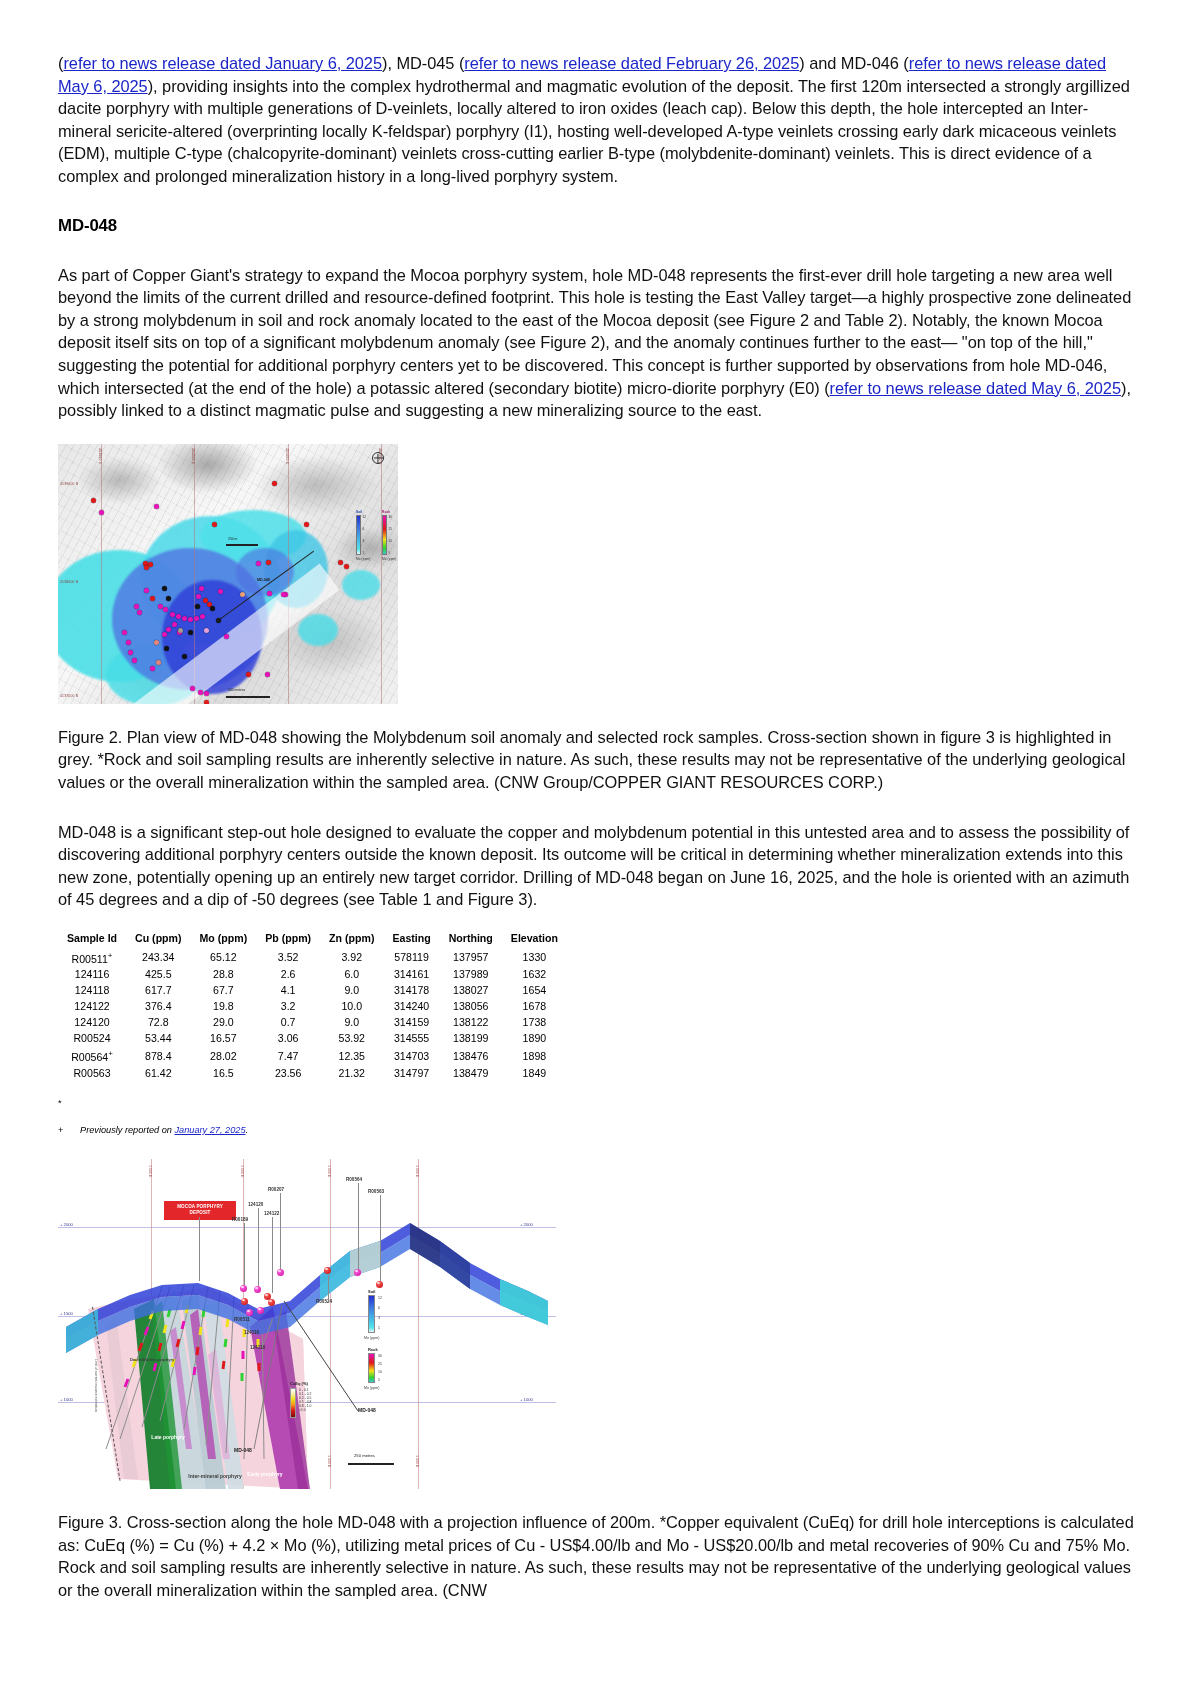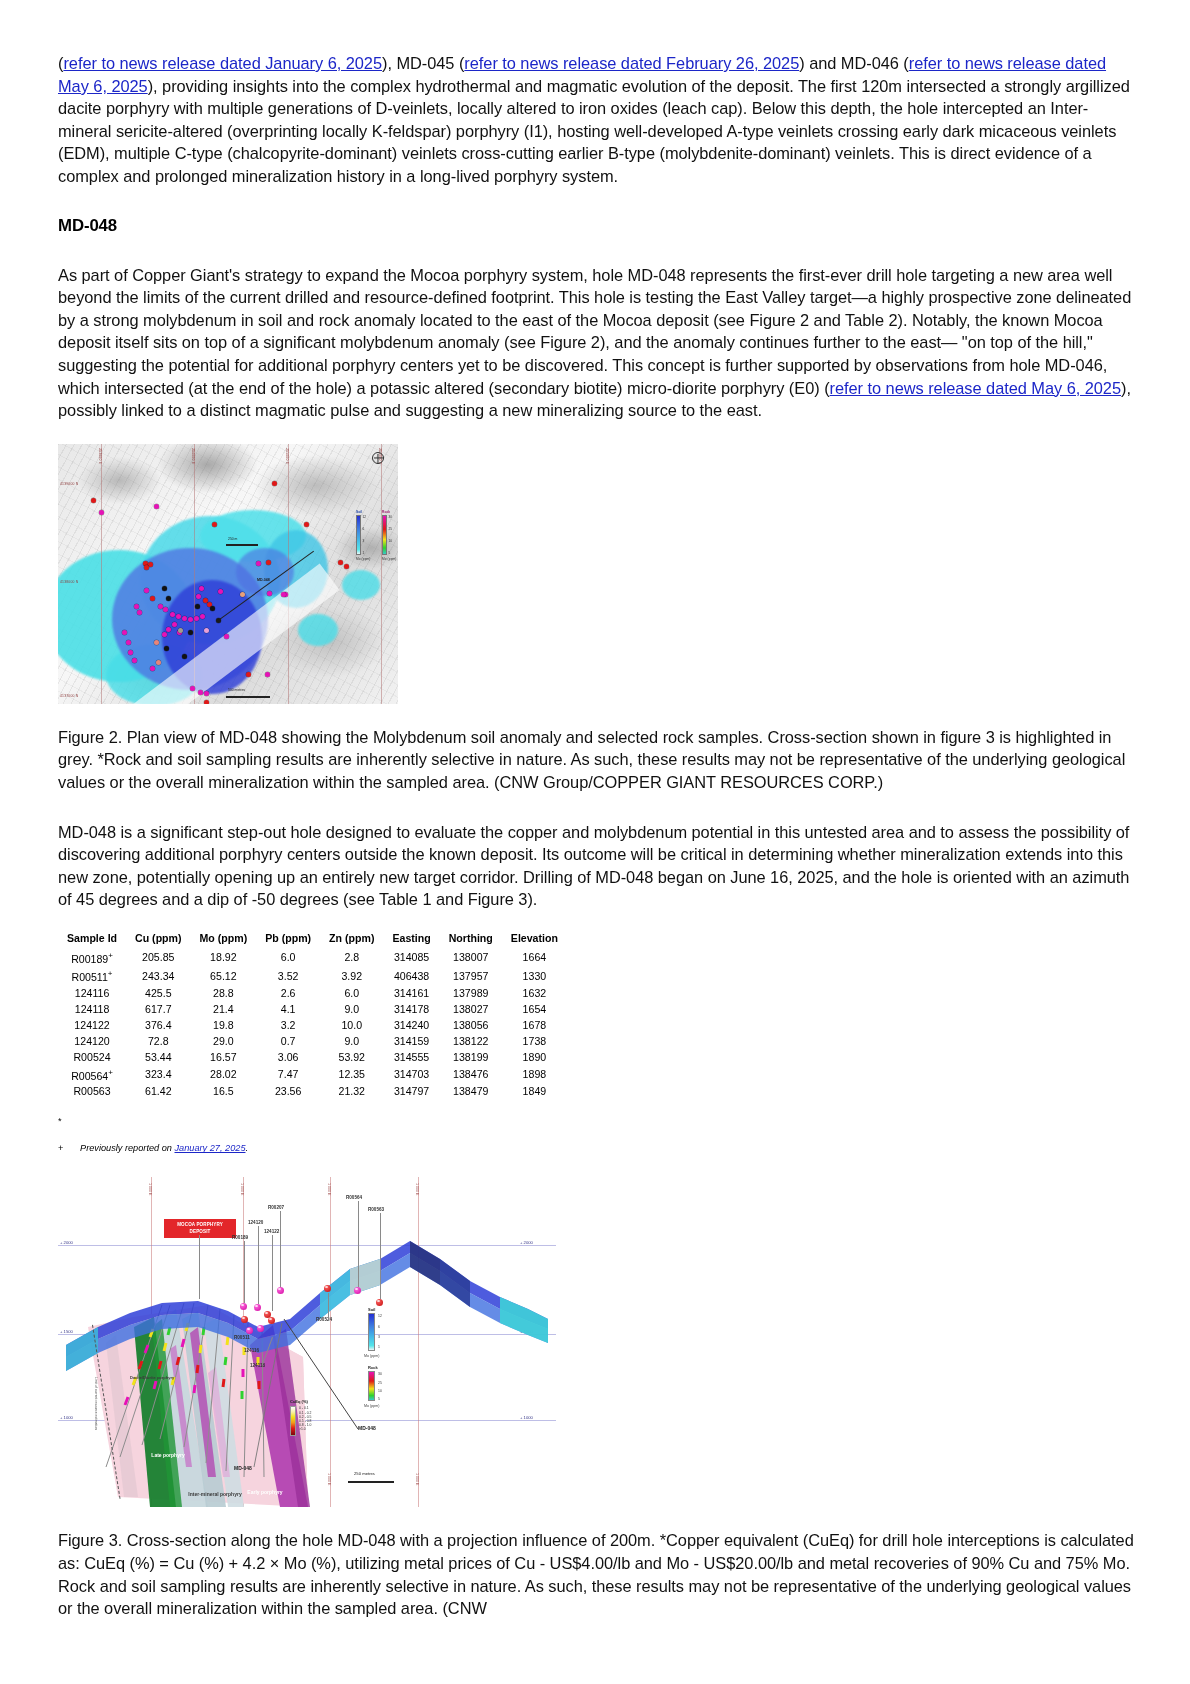--- a/index.html
+++ b/index.html
@@ -369,53 +369,43 @@
         <th>Mo (ppm)</th>
         <th>Pb (ppm)</th>
         <th>Zn (ppm)</th>
         <th>Easting</th>
         <th>Northing</th>
         <th>Elevation</th>
       </tr>
     </thead>
     <tbody>
         <tr>
-          <td>R00189<sup class="mark">+</sup></td>
-          <td>205.85</td>
-          <td>18.92</td>
-          <td>6.0</td>
-          <td>2.8</td>
-          <td>314085</td>
-          <td>138007</td>
-          <td>1664</td>
-        </tr>
-        <tr>
           <td>R00511<sup class="mark">+</sup></td>
           <td>243.34</td>
           <td>65.12</td>
           <td>3.52</td>
           <td>3.92</td>
-          <td>406438</td>
+          <td>578119</td>
           <td>137957</td>
           <td>1330</td>
         </tr>
         <tr>
           <td>124116</td>
           <td>425.5</td>
           <td>28.8</td>
           <td>2.6</td>
           <td>6.0</td>
           <td>314161</td>
           <td>137989</td>
           <td>1632</td>
         </tr>
         <tr>
           <td>124118</td>
           <td>617.7</td>
-          <td>21.4</td>
+          <td>67.7</td>
           <td>4.1</td>
           <td>9.0</td>
           <td>314178</td>
           <td>138027</td>
           <td>1654</td>
         </tr>
         <tr>
           <td>124122</td>
           <td>376.4</td>
           <td>19.8</td>
@@ -440,21 +430,21 @@
           <td>53.44</td>
           <td>16.57</td>
           <td>3.06</td>
           <td>53.92</td>
           <td>314555</td>
           <td>138199</td>
           <td>1890</td>
         </tr>
         <tr>
           <td>R00564<sup class="mark">+</sup></td>
-          <td>323.4</td>
+          <td>878.4</td>
           <td>28.02</td>
           <td>7.47</td>
           <td>12.35</td>
           <td>314703</td>
           <td>138476</td>
           <td>1898</td>
         </tr>
         <tr>
           <td>R00563</td>
           <td>61.42</td>

